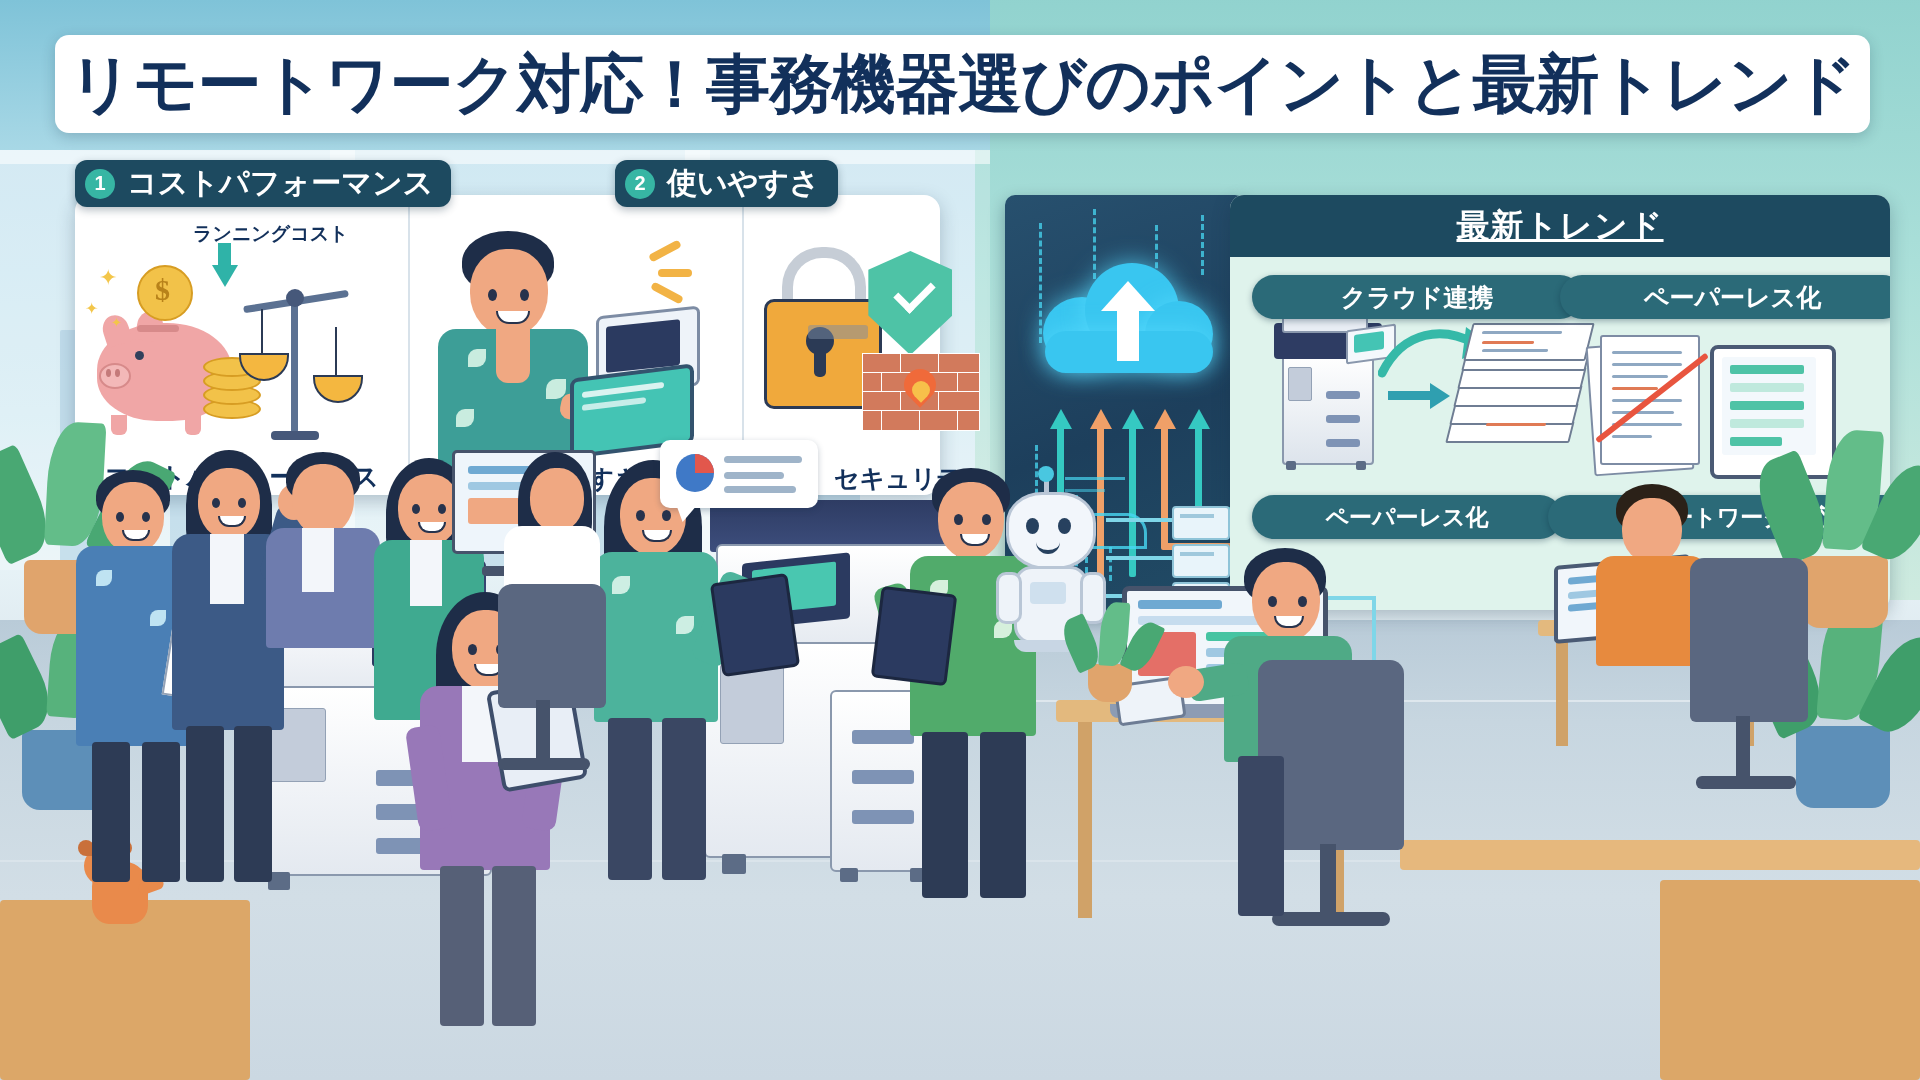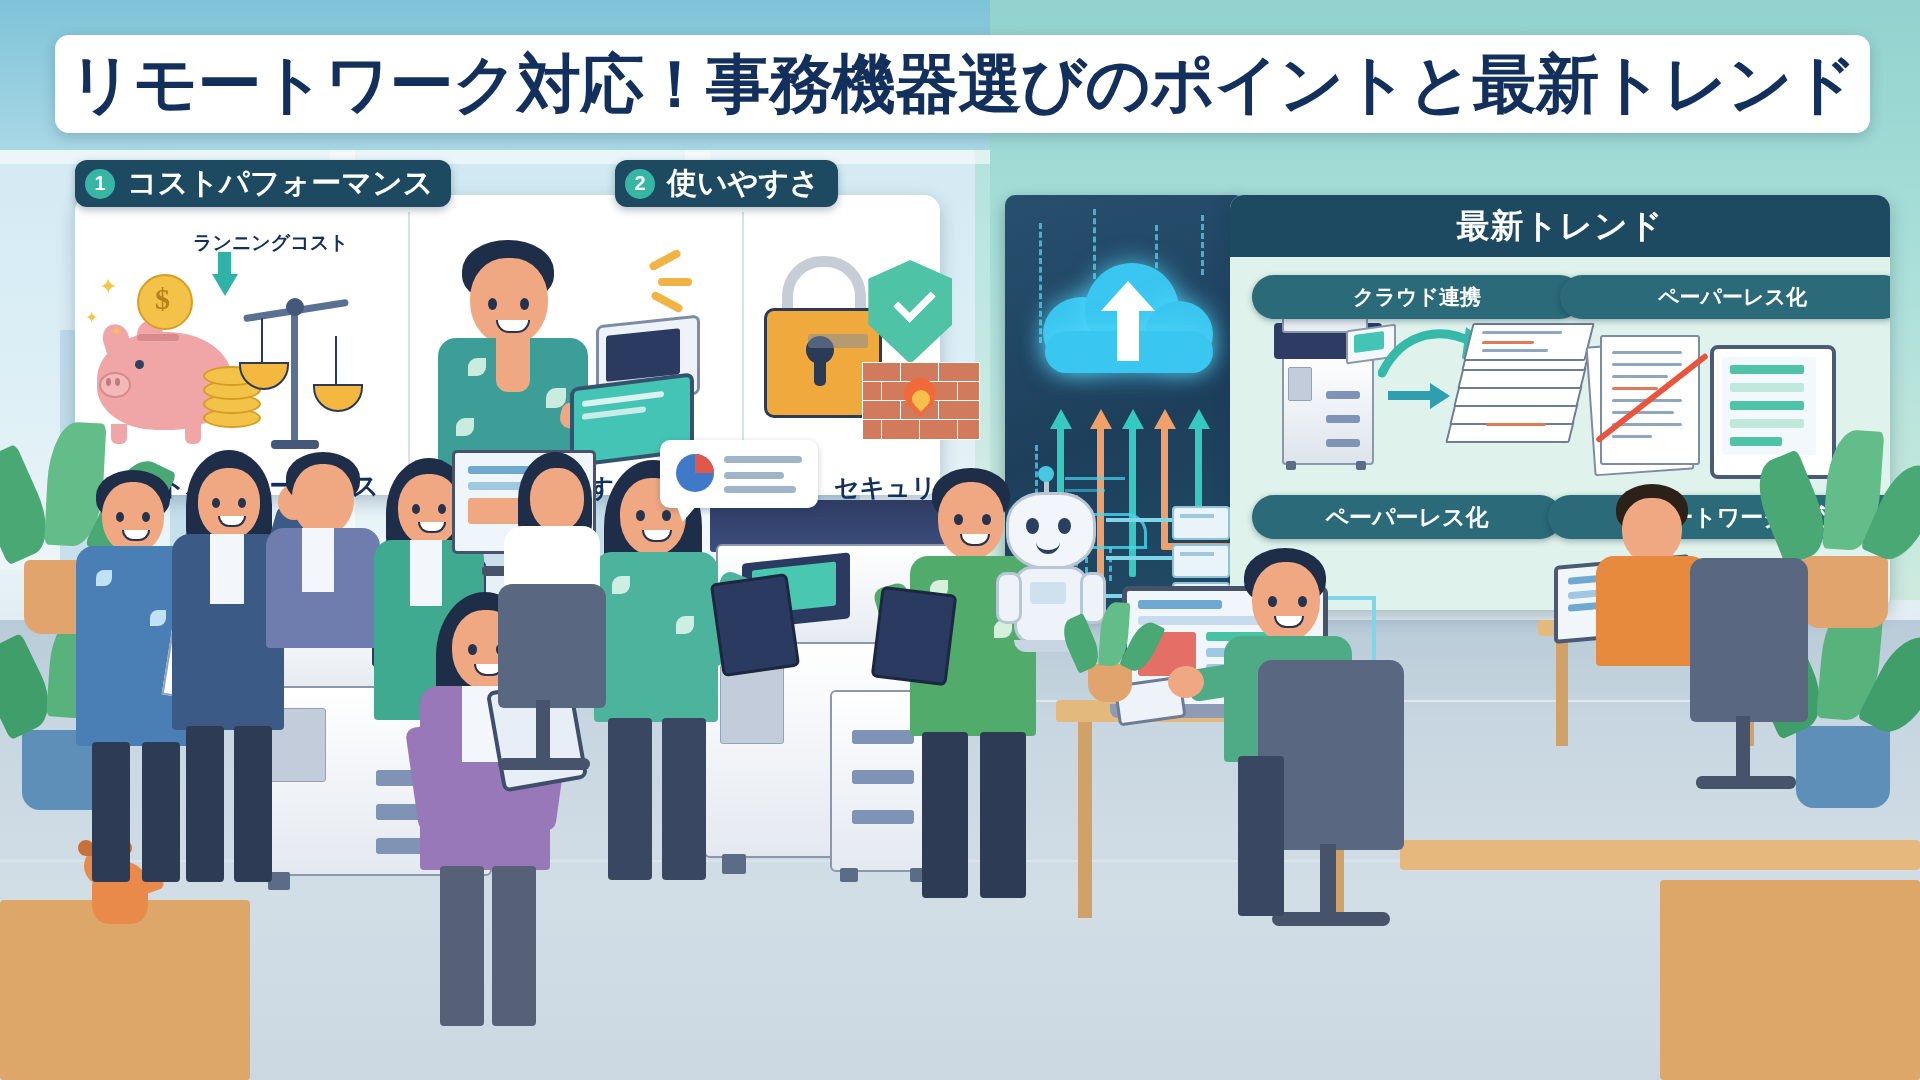--- a/index.html
+++ b/index.html
@@ -72,21 +72,21 @@
     box-shadow:0 3px 8px rgba(10,35,55,.3);
   }
   .badge-num{
     width:30px;height:30px;border-radius:50%;background:#37b6a4;color:#ffffff;
     font-size:20px;font-weight:bold;display:flex;align-items:center;justify-content:center;flex:none;
   }
   .badge-label{color:#ffffff;font-size:30px;font-weight:bold;white-space:nowrap;}
   #badge-1{left:75px;top:160px;}
   #badge-2{left:615px;top:160px;}
 
-  .panes{position:absolute;left:0;top:17px;width:1002px;height:300px;display:flex;}
+  .panes{position:absolute;left:0;top:8px;width:1002px;height:300px;display:flex;}
   .pane{position:relative;flex:1;border-right:2px solid #d8e2ea;overflow:hidden;}
   .pane:last-child{border-right:none;}
   .pane-cap{
     position:absolute;left:0;right:0;bottom:8px;text-align:center;
     font-size:27px;font-weight:bold;color:#12305b;white-space:nowrap;
   }
   .pane-cap.small{font-size:25px;}
   #running-cost-label{
     position:absolute;left:118px;top:18px;font-size:19px;font-weight:bold;color:#12305b;white-space:nowrap;
   }
@@ -123,27 +123,27 @@
   
   #trend-panel{
     position:absolute;left:1230px;top:195px;width:660px;height:415px;
     background:#dff3ec;border-radius:14px;overflow:hidden;
     box-shadow:0 6px 18px rgba(20,45,70,.28);
   }
   #trend-header{
     position:absolute;left:0;top:0;width:660px;height:62px;background:#1d4a60;
     display:flex;align-items:center;justify-content:center;
   }
-  #trend-title{color:#fff;font-size:33px;font-weight:bold;letter-spacing:1px;}
+  #trend-title{color:#fff;font-size:33px;font-weight:bold;letter-spacing:1px;text-decoration:underline;}
   .pill{
     position:absolute;background:#2b6a78;border-radius:22px;height:44px;
     display:flex;align-items:center;justify-content:center;padding:0 20px;
     box-shadow:0 2px 6px rgba(10,40,60,.35);
   }
-  .pill span{color:#ffffff;font-size:21px;font-weight:bold;white-space:nowrap;}
+  .pill span{color:#ffffff;font-size:25px;font-weight:bold;white-space:nowrap;}
   .pill.sm span{font-size:23px;}
   #pill-cloud{left:22px;top:80px;width:290px;}
   #pill-paperless-top{left:330px;top:80px;width:305px;}
   #pill-paperless-bottom{left:22px;top:300px;width:270px;}
   #pill-remote{left:318px;top:300px;width:320px;}
 
   .doc-stack{position:absolute;}
   .doc{position:absolute;background:#ffffff;border:2px solid #6f7d93;border-radius:2px;transform:skewX(-14deg);}
   .docline{position:absolute;height:3px;background:#8fa8c2;border-radius:2px;}
   .docline.red{background:#e07a55;}

